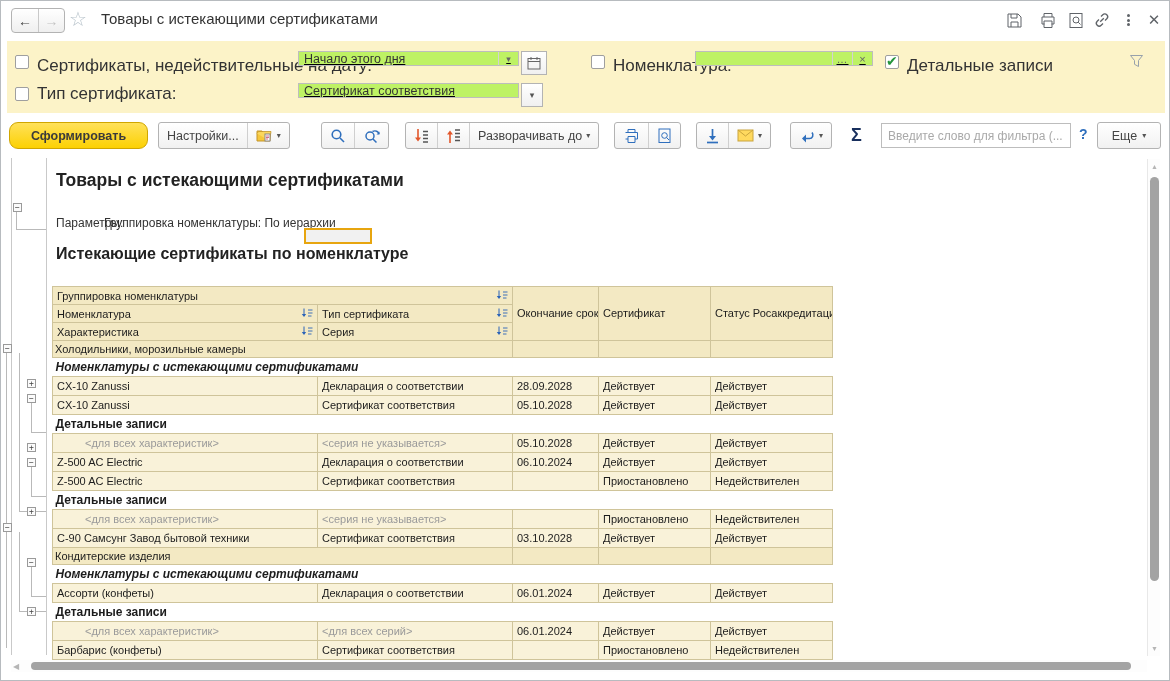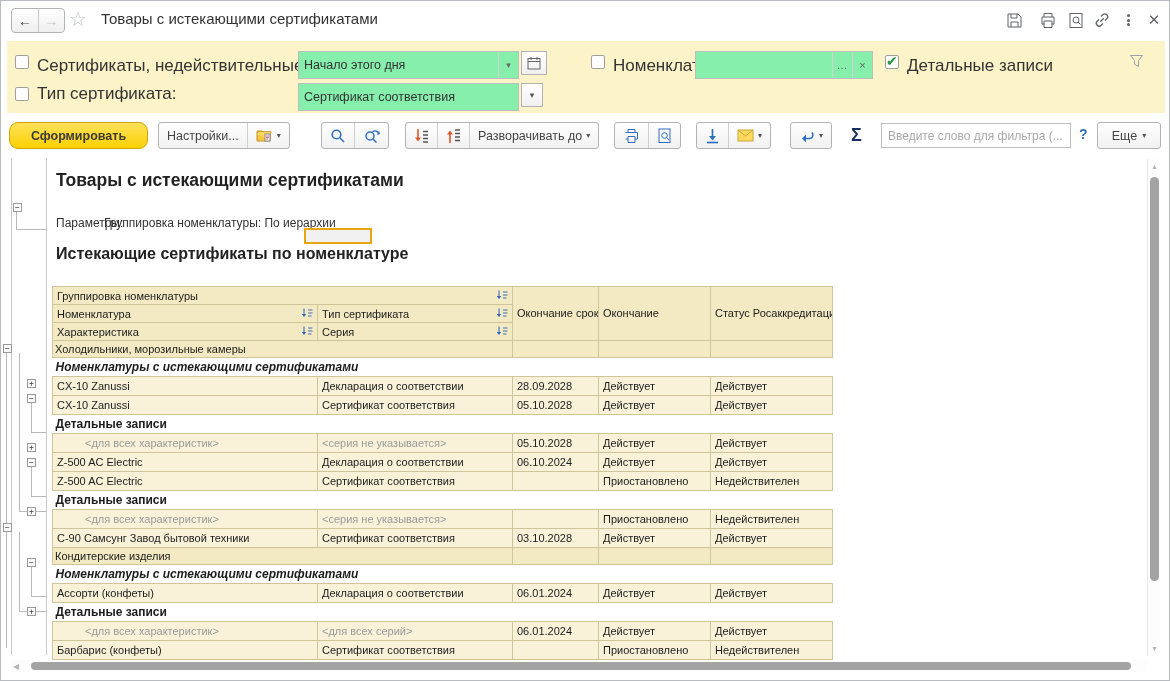--- a/index.html
+++ b/index.html
@@ -18,21 +18,21 @@
   .wtitle { position:absolute; left:100px; top:9px; font-size:15px; color:#333; white-space:nowrap; }
   .wicon { position:absolute; top:8px; width:22px; height:22px; display:flex; align-items:center; justify-content:center; color:#5f6368; }
   .kebab i { display:block; width:3px; height:3px; background:#5f6368; border-radius:50%; margin:1.5px auto; }
   .xclose { font-size:15px; color:#5f6368; }
 
   
   .fpanel { position:absolute; left:6px; top:40px; width:1158px; height:72px; background:#fcf3c8; }
   .cb { position:absolute; width:14px; height:14px; background:#fff; border:1px solid #9f9f9f; border-radius:2px; }
   .cb.checked::after { content:"✔"; position:absolute; left:0; top:-3px; color:#23953c; font-size:14px; font-weight:bold; }
   .lbl { position:absolute; font-size:17px; color:#333; white-space:nowrap; }
-  .field { position:absolute; display:flex; background:#86efac; border:1px solid #bdbdbd; height:28px; }
+  .field { position:absolute; display:flex; background:#bef264; border:1px solid #bdbdbd; height:15px;text-decoration:underline; }
   .field input { border:0; outline:0; flex:1; min-width:0; font:12.5px "Liberation Sans","DejaVu Sans",sans-serif; color:#333; padding:0 5px; background:transparent; }
   .seg { width:20px; display:flex; align-items:center; justify-content:center; border-left:1px solid #d2d2d2; color:#666; font-size:9px; }
   .seg.dots { font-size:11px; letter-spacing:1px; }
   .sq-btn { position:absolute; width:26px; height:24px; border:1px solid #b3b3b3; background:linear-gradient(#fff,#f0f0f0); display:flex; align-items:center; justify-content:center; }
 
   
   .toolbar { position:absolute; left:0; top:118px; width:100%; height:34px; background:#fff; }
   .btn, .btn-group { position:absolute; top:3px; height:27px; display:flex; align-items:center;
         border:1px solid #b3b3b3; border-radius:3px; background:linear-gradient(#fff,#f1f1f1);
         font-size:12.5px; color:#444; }
@@ -336,21 +336,21 @@
             <div class="hflex">
                 <span>Группировка номенклатуры</span>
               <svg width="12" height="11" viewBox="0 0 12 11">
                   <path d="M3 0.5v7" stroke="#2a63b8" fill="none"></path>
                   <path d="M0.8 6l2.2 3 2.2-3z" fill="#2a63b8"></path>
                   <path d="M7 2h4.5M7 5h4.5M7 8h3.5" stroke="#2a63b8" stroke-width=".9"></path>
                 </svg>
             </div>
           </th>
           <th rowspan="3" class="wrap">Окончание срока действия</th>
-          <th rowspan="3" class="wrap">Окончание</th>
+          <th rowspan="3" class="wrap">Сертификат</th>
           <th rowspan="3" class="wrap">Статус Росаккредитации</th>
         </tr>
         <tr>
           <th>
             <div class="hflex">
                 <span>Номенклатура</span>
               <svg width="12" height="11" viewBox="0 0 12 11">
                   <path d="M3 0.5v7" stroke="#2a63b8" fill="none"></path>
                   <path d="M0.8 6l2.2 3 2.2-3z" fill="#2a63b8"></path>
                   <path d="M7 2h4.5M7 5h4.5M7 8h3.5" stroke="#2a63b8" stroke-width=".9"></path>

